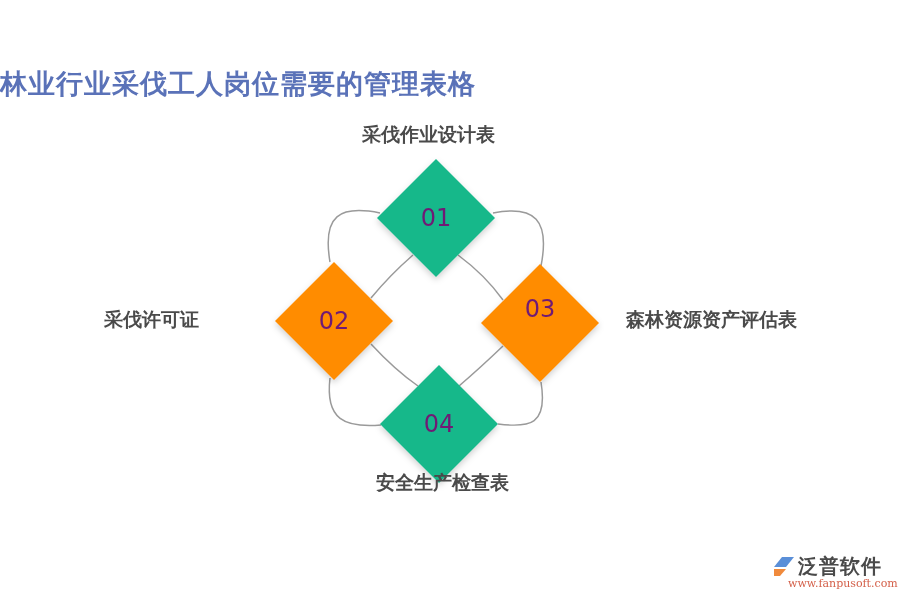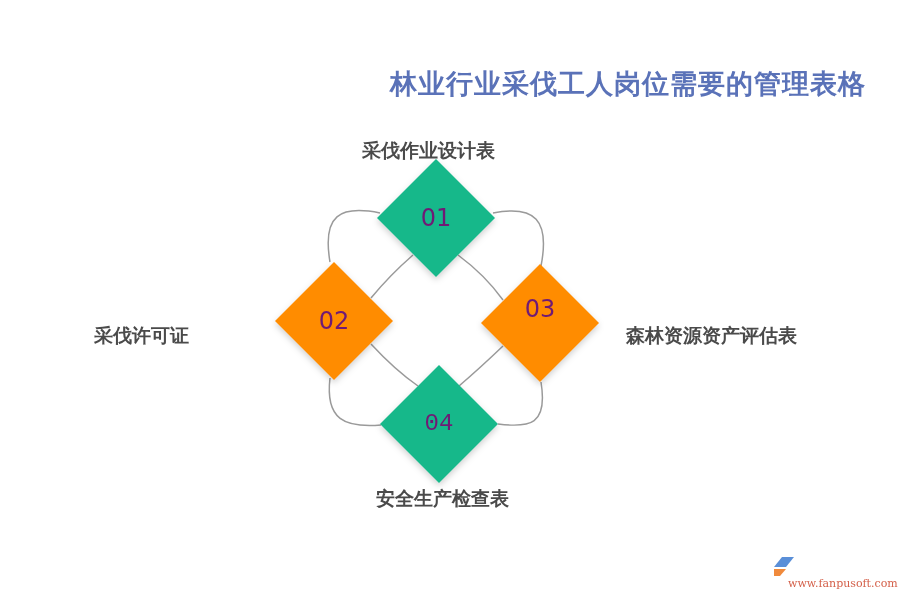--- a/index.html
+++ b/index.html
@@ -1,22 +1,22 @@
 <!DOCTYPE html>
 <html><head>
 <meta charset="utf-8">
 <style>
   html, body { margin: 0; padding: 0; }
   body { width: 900px; height: 600px; background: #ffffff; position: relative; overflow: hidden;
          font-family: "DejaVu Sans", "Liberation Sans", sans-serif; }
-  .title { position: absolute; left: 0; width: 866px; top: 66px; text-align: right;
+  .title { position: absolute; left: 0; width: 866px; top: 66px; text-align: left;
            font-size: 27px; color: #5a72b8; font-weight: bold; letter-spacing: 1px; }
-  .label { position: absolute; font-size: 19px; font-weight: bold; color: #4a4a4a; white-space: nowrap; margin-top: 16px; }
+  .label { position: absolute; font-size: 19px; font-weight: bold; color: #4a4a4a; white-space: nowrap; }
   .lbl-top { left: 362px; top: 122px; }
-  .lbl-left { left: 94px; top: 307px; }
+  .lbl-left { left: 104px; top: 307px; }
   .lbl-right { left: 626px; top: 307px; }
   .lbl-bottom { left: 376px; top: 470px; }
   svg.diagram { position: absolute; left: 0; top: 0; }
   .num { position: absolute; width: 80px; text-align: center; color: #701a75; font-size: 24px;
          font-family: "DejaVu Sans", sans-serif; }
   .logo { position: absolute; left: 772px; top: 553px; width: 124px; height: 40px; }
   .logo-text { position: absolute; left: 26px; top: 0; font-size: 20px; color: #4a4a4a; font-weight: bold; letter-spacing: 1px; }
   .logo-url { position: absolute; left: 16px; top: 24px; font-size: 11px; color: #d4604a; font-family: "DejaVu Serif", serif; }
   .logo-icon { position: absolute; left: 0; top: 2px; }
 </style>
@@ -46,26 +46,27 @@
     <polygon points="436,159 495,218 436,277 377,218" fill="#14b88a"></polygon>
     <polygon points="334,262 393,321 334,380 275,321" fill="#ff8c00"></polygon>
     <polygon points="540,264 599,323 540,382 481,323" fill="#ff8c00"></polygon>
     <polygon points="439,365 498,424 439,483 380,424" fill="#14b88a"></polygon>
   </g>
 </svg>
 
 <div class="num" style="left:396px; top:204px;">01</div>
 <div class="num" style="left:294px; top:307px;">02</div>
 <div class="num" style="left:500px; top:295px;">03</div>
-<div class="num" style="left:399px; top:410px;font-family:Liberation Mono, monospace;">04</div>
+<div class="num" style="left:399px; top:410px;">04</div>
 
 <div class="label lbl-top">采伐作业设计表</div>
 <div class="label lbl-left">采伐许可证</div>
 <div class="label lbl-right">森林资源资产评估表</div>
 <div class="label lbl-bottom">安全生产检查表</div>
 
 <div class="logo">
   <svg class="logo-icon" width="24" height="22">
     <path d="M2 12 L10 2 L22 2 L14 12 Z" fill="#5a8fd8"></path>
     <path d="M2 14 L14 14 L8 21 L2 21 Z" fill="#f08a3c"></path>
   </svg>
+  <span class="logo-text">泛普软件</span>
   <span class="logo-url">www.fanpusoft.com</span>
 </div>
 
 </body></html>

